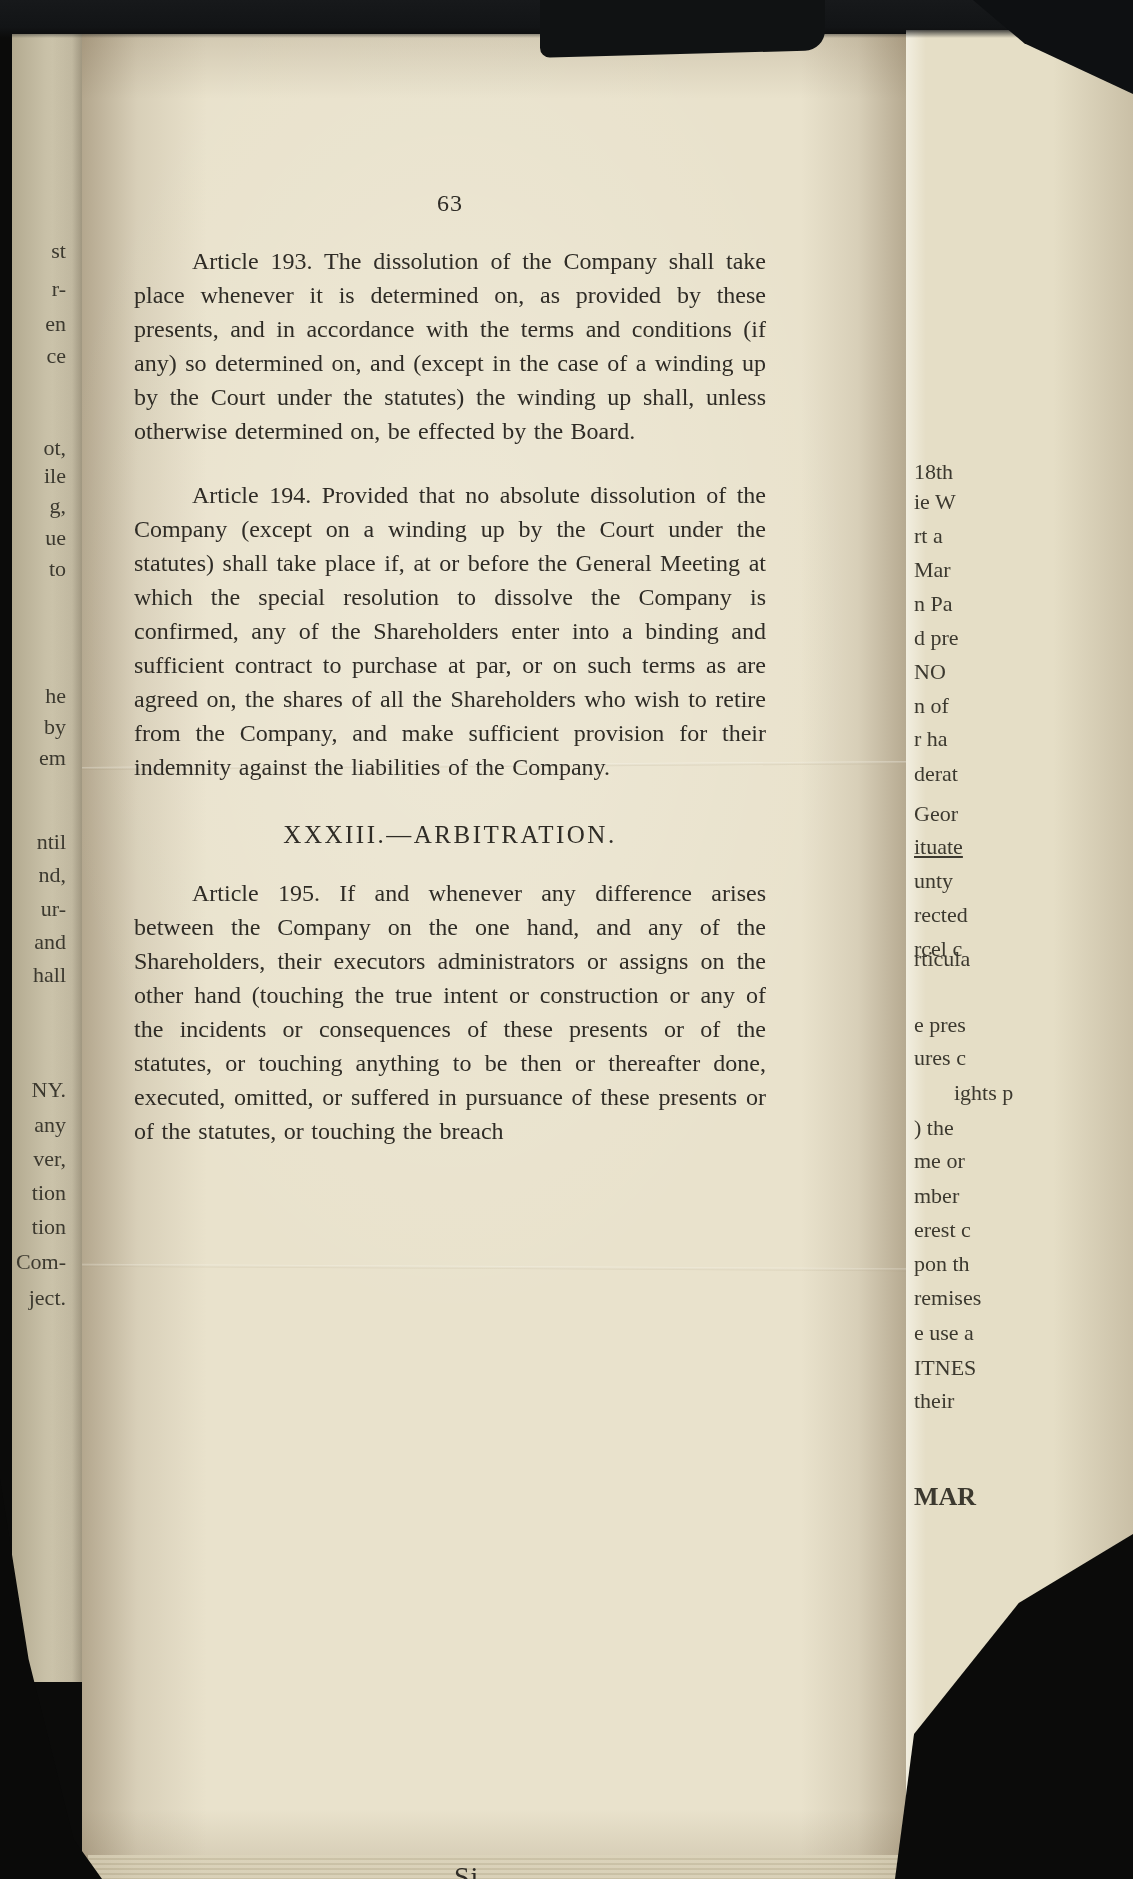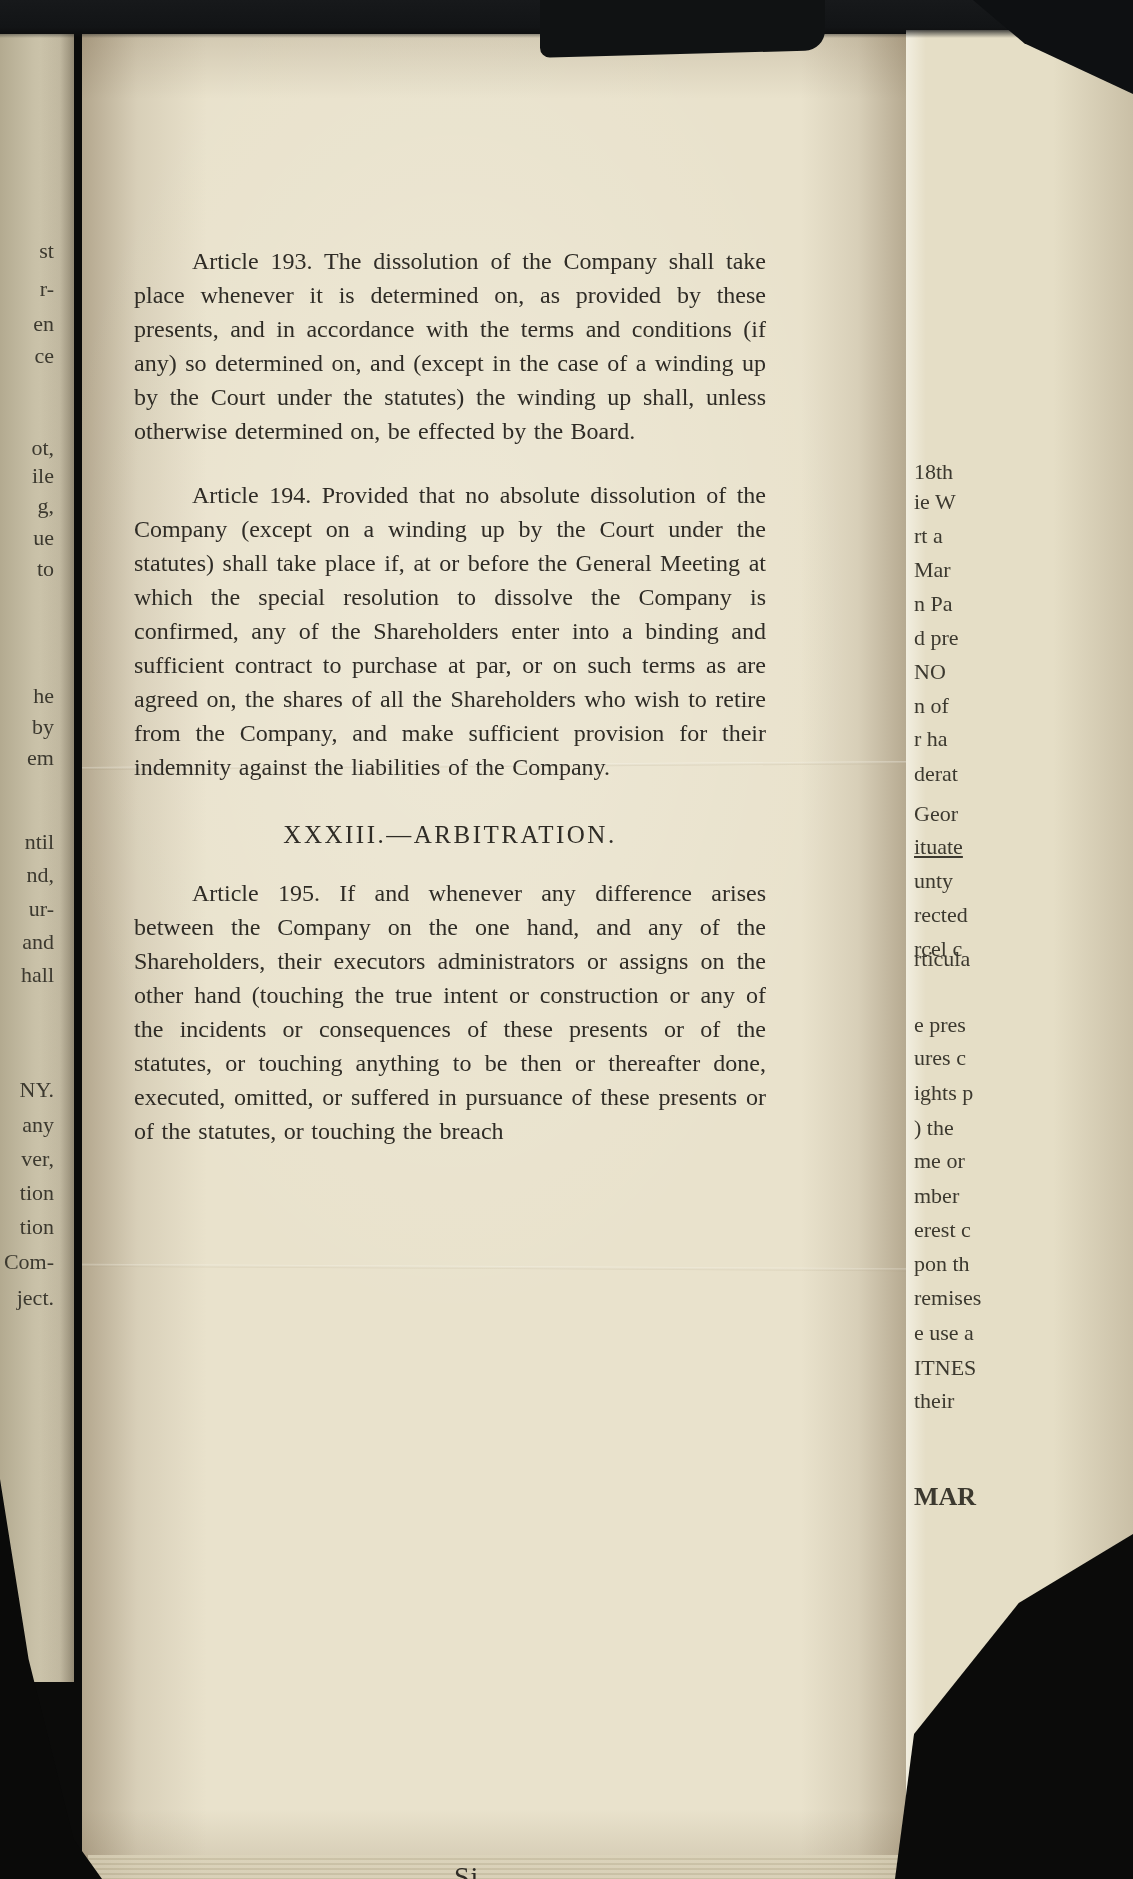--- a/index.html
+++ b/index.html
@@ -6,21 +6,21 @@
   html, body { background:#000; }
 
   .scene {
     position:relative; width:1133px; height:1879px;
     background:#0b0b0a; overflow:hidden;
     font-family:"Liberation Serif","DejaVu Serif",serif;
   }
 
   
   .prev-page {
-    position:absolute; left:0; top:34px; width:74px; height:1648px;
+    position:absolute; left:12px; top:34px; width:74px; height:1648px;
     background:
       linear-gradient(270deg, rgba(45,33,16,0.40) 0px, rgba(45,33,16,0.10) 14px, rgba(45,33,16,0) 34px),
       linear-gradient(90deg, #b3aa90 0%, #c8c0a7 45%, #d6ceb5 100%);
   }
   .prev-page .fragment {
     position:absolute; right:20px; font-size:22px; line-height:24px;
     color:#3c392f; white-space:nowrap;
   }
 
   
@@ -134,20 +134,21 @@
       <span class="fragment" style="display: block; top: 1147px;">tion</span>
       <span class="fragment" style="display: block; top: 1181px;">tion</span>
       <span class="fragment" style="display: block; top: 1216px;">Com-</span>
       <span class="fragment" style="display: block; top: 1252px;">ject.</span>
     </div>
 
   <div class="main-page">
     <div class="crease-1"></div>
     <div class="crease-2"></div>
 
+    <div class="page-number">63</div>
 
     <div class="text-block">
       <p class="para">Article 193. The dissolution of the Company shall take place whenever it is determined on, as provided by these presents, and in accordance with the terms and conditions (if any) so determined on, and (except in the case of a winding up by the Court under the statutes) the winding up shall, unless otherwise determined on, be effected by the Board.</p>
       <p class="para">Article 194. Provided that no absolute dissolution of the Company (except on a winding up by the Court under the statutes) shall take place if, at or before the General Meeting at which the special resolution to dissolve the Company is confirmed, any of the Shareholders enter into a binding and sufficient contract to purchase at par, or on such terms as are agreed on, the shares of all the Shareholders who wish to retire from the Company, and make sufficient provision for their indemnity against the liabilities of the Company.</p>
       <h2 class="section-heading">XXXIII.—ARBITRATION.</h2>
       <p class="para">Article 195. If and whenever any difference arises between the Company on the one hand, and any of the Shareholders, their executors administrators or assigns on the other hand (touching the true intent or construction or any of the incidents or consequences of these presents or of the statutes, or touching anything to be then or thereafter done, executed, omitted, or suffered in pursuance of these presents or of the statutes, or touching the breach</p>
     </div>
 
     <div class="page-stack"></div>
     <div class="bottom-cut">Si</div>
@@ -166,21 +167,21 @@
       <span class="fragment" style="display: block; top: 697px;">r ha</span>
       <span class="fragment" style="display: block; top: 732px; text-align: right;">derat</span>
       <span class="fragment" style="display: block; top: 772px;">Geor</span>
       <span class="fragment" style="display: block; top: 805px; text-decoration: underline;">ituate</span>
       <span class="fragment" style="display: block; top: 839px;">unty</span>
       <span class="fragment" style="display: block; top: 873px; text-align: right;">rected</span>
       <span class="fragment" style="display: block; top: 907px;">rcel c</span>
       <span class="fragment" style="display: block; top: 917px;">rticula</span>
       <span class="fragment" style="display: block; top: 983px;">e pres</span>
       <span class="fragment" style="display: block; top: 1016px;">ures c</span>
-      <span class="fragment" style="display: block; top: 1051px;">ights p</span>
+      <span class="fragment" style="display: block; top: 1051px; margin-left: 40px;">ights p</span>
       <span class="fragment" style="display: block; top: 1086px;">) the</span>
       <span class="fragment" style="display: block; top: 1119px;">me or</span>
       <span class="fragment" style="display: block; top: 1154px;">mber</span>
       <span class="fragment" style="display: block; top: 1188px;">erest c</span>
       <span class="fragment" style="display: block; top: 1222px;">pon th</span>
       <span class="fragment" style="display: block; top: 1256px;">remises</span>
       <span class="fragment" style="display: block; top: 1291px;">e use a</span>
       <span class="fragment" style="display: block; top: 1326px;">ITNES</span>
       <span class="fragment" style="display: block; top: 1359px;">their</span>
       <span class="fragment" style="display: block; top: 1455px; font-weight: bold; font-size: 26px;">MAR</span>

